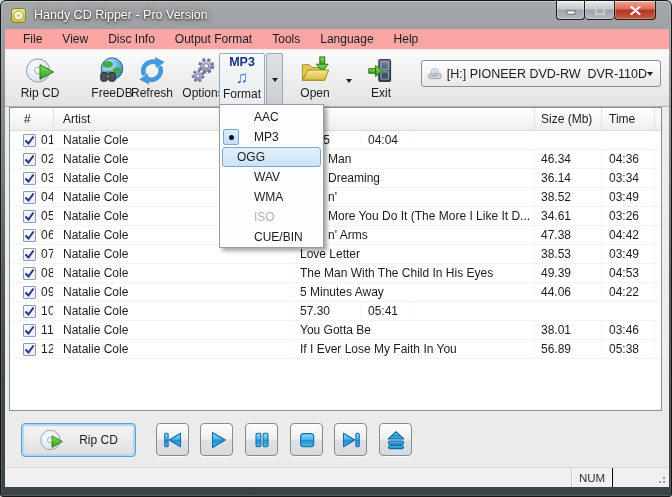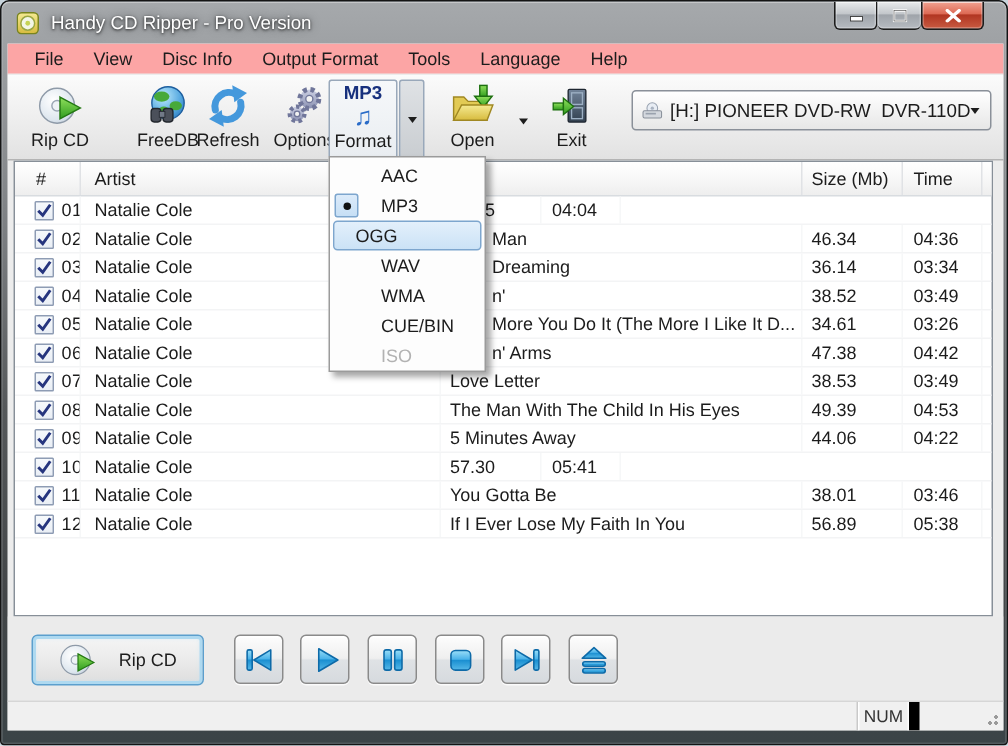--- a/index.html
+++ b/index.html
@@ -88,21 +88,21 @@
     box-shadow:inset 0 0 0 2px #aed9f0, inset 0 0 4px #bfe3f4;
     display:flex;align-items:center;justify-content:center;gap:14px;cursor:default;}
   .pbtn{position:absolute;top:12px;width:33px;height:33px;border:1px solid #8a8a8a;border-radius:4px;
     background:linear-gradient(#fdfdfd,#efefef 48%,#dfe2e5 52%,#d6dade);
     box-shadow:inset 0 1px 0 #fff, 0 1px 0 rgba(255,255,255,.8);
     display:flex;align-items:center;justify-content:center;cursor:default;}
   
   .statusbar{position:absolute;left:0;top:438px;width:100%;height:20px;background:#f0f0f0;
     border-top:1px solid #d6d6d6;}
   .sb-num{position:absolute;left:566px;top:0;width:42px;height:100%;border-left:1px solid #c9c9c9;
-    border-right:7px solid #000000;display:flex;align-items:center;justify-content:center;
+    border-right:1px solid #000000;display:flex;align-items:center;justify-content:center;
     font-size:11.5px;color:#333;box-shadow:inset 1px 0 0 #fff,inset -1px 0 0 #fff;}
   .grip{position:absolute;right:3px;bottom:3px;width:10px;height:10px;
     background:
       radial-gradient(circle at 8px 8px,#9a9a9a 1.1px,transparent 1.3px),
       radial-gradient(circle at 8px 4px,#9a9a9a 1.1px,transparent 1.3px),
       radial-gradient(circle at 4px 8px,#9a9a9a 1.1px,transparent 1.3px);}
   svg{display:block;}
 </style>
 </head>
 <body>
@@ -495,25 +495,25 @@
       </div>
       <div class="fm-item highlighted">
         <span>OGG</span>
       </div>
       <div class="fm-item">
         <span>WAV</span>
       </div>
       <div class="fm-item">
         <span>WMA</span>
       </div>
+      <div class="fm-item disabled">
+        <span>ISO</span>
+      </div>
       <div class="fm-item">
         <span>CUE/BIN</span>
-      </div>
-      <div class="fm-item disabled">
-        <span>ISO</span>
       </div>
     </div>
 
     <div class="bottom-panel">
       <div class="ripcd-btn">
         <svg width="26" height="26" viewBox="0 0 32 32">
           <circle cx="14" cy="16" r="12" fill="url(#gDisc)" stroke="#8e9aa8"></circle>
           <circle cx="14" cy="16" r="3.6" fill="#eef2f6" stroke="#9aa6b4"></circle>
           <polygon points="16,11 29,18 16,25" fill="url(#gGreen)" stroke="#237812"></polygon>
         </svg>

